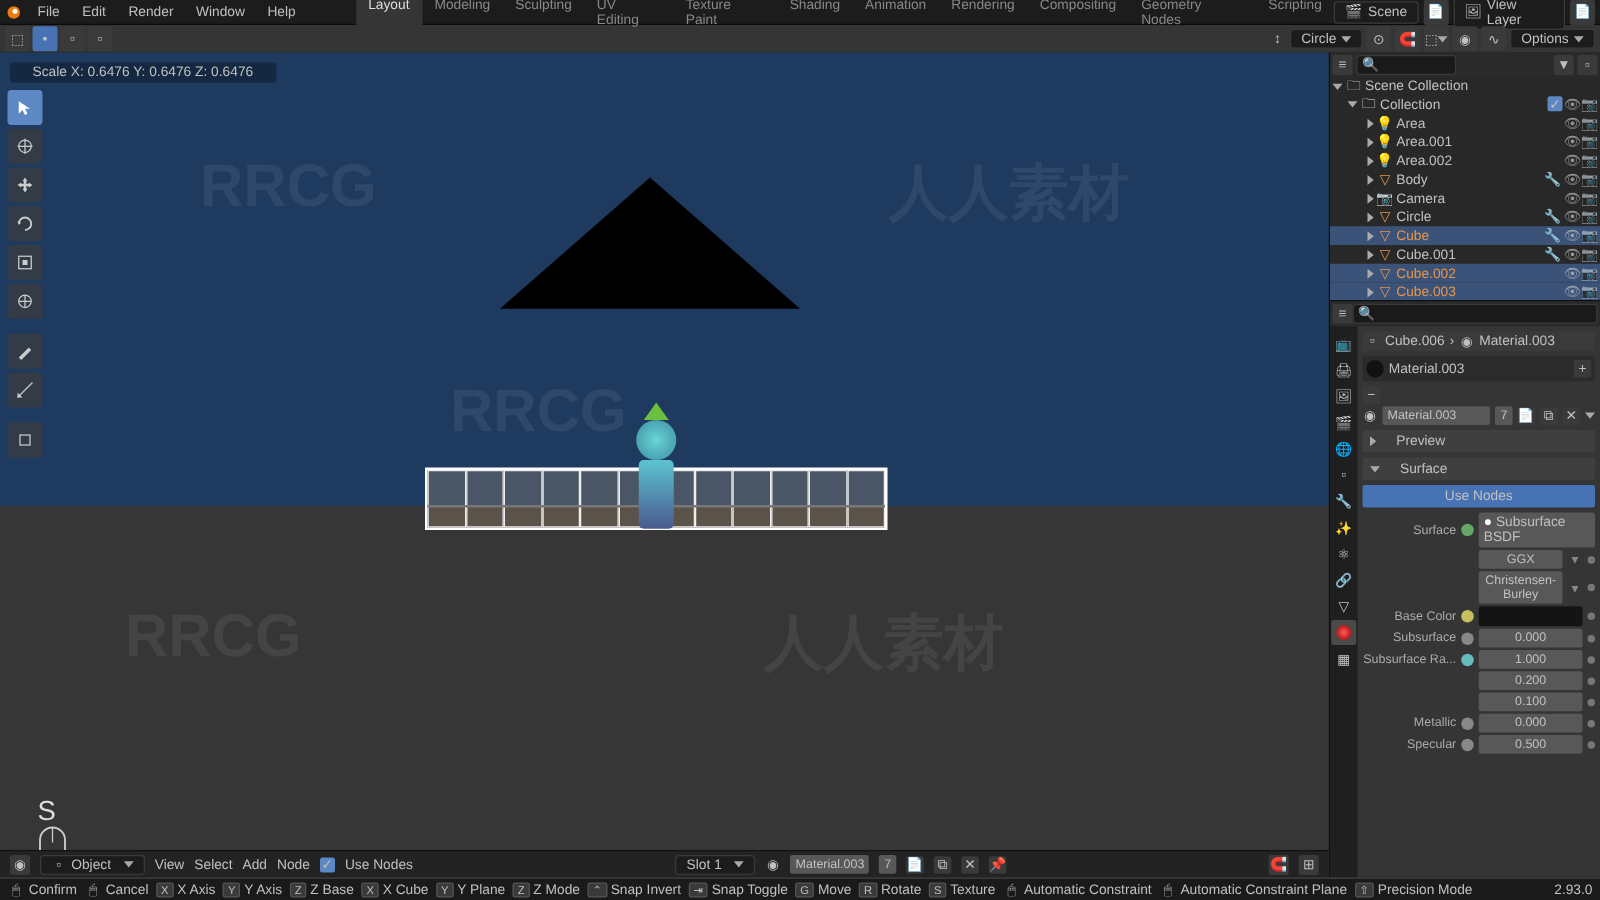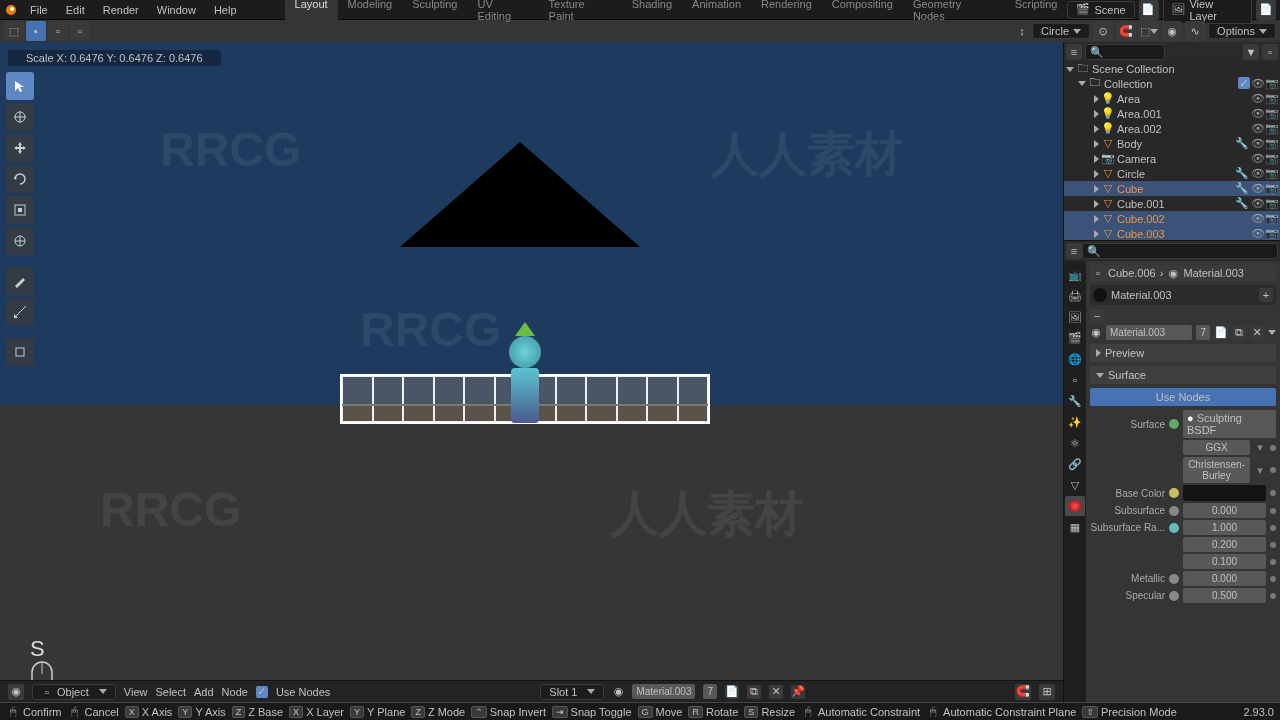--- a/index.html
+++ b/index.html
@@ -45,21 +45,21 @@
 .out-toggles{display:flex;gap:1px;margin-left:auto}
 .out-tgl{width:13px;height:13px;opacity:.7}
 .props{flex:1;display:flex;background:#353535}
 .props-tabs{width:22px;background:#1f1f1f;display:flex;flex-direction:column;gap:1px;padding-top:4px}
 .ptab{width:20px;height:20px;border-radius:2px;display:flex;align-items:center;justify-content:center;margin:0 auto}
 .ptab.active{background:#4a4a4a}
 .props-body{flex:1;padding:4px;overflow:hidden}
 .pheader{display:flex;align-items:center;gap:4px;padding:2px;background:#3a3a3a;border-radius:2px;margin-bottom:4px}
 .mat-slot{background:#2b2b2b;border-radius:2px;padding:3px;display:flex;align-items:center;gap:4px;margin-bottom:4px}
 .mat-field{display:flex;align-items:center;gap:4px;margin:2px 0}
-.panel-h{background:#3f3f3f;padding:3px 6px;border-radius:2px;margin:4px 0 2px;display:flex;align-items:center;gap:4px}
+.panel-h{background:#3f3f3f;padding:3px 6px;border-radius:2px;margin:4px 0 2px;display:flex;align-items:center;gap:16px}
 .use-nodes{background:#4772b3;text-align:center;padding:3px;border-radius:2px;margin:4px 0}
 .prop-row{display:flex;align-items:center;margin:2px 0;gap:4px}
 .prop-label{width:75px;text-align:right;font-size:10px;color:#aaa}
 .prop-val{flex:1;background:#585858;border-radius:2px;padding:2px 4px;text-align:center;font-size:10px}
 .prop-color{flex:1;height:16px;border-radius:2px}
 .prop-dot{width:10px;height:10px;background:#888;border-radius:50%}
 .small-dot{width:6px;height:6px;background:#777;border-radius:50%}
 .dd{width:12px;text-align:center;color:#888}
 .node-editor{height:22px;background:#232323;border-top:1px solid #111;display:flex;align-items:center;padding:0 8px;gap:8px}
 .footer{position:absolute;bottom:0;left:0;right:0;height:18px;background:#1a1a1a;border-top:1px solid #444;display:flex;align-items:center;padding:0 6px;gap:6px;font-size:10px}
@@ -416,21 +416,21 @@
             <span>Preview</span>
           </div>
         <div class="panel-h">
             <span class="tri"></span>
             <span>Surface</span>
           </div>
         <div class="use-nodes">Use Nodes</div>
         <div class="prop-row">
             <span class="prop-label">Surface</span>
             <span class="prop-dot" style="background:#65a765"></span>
-            <div class="prop-val" style="text-align:left"><span style="color:#fff">● </span><span>Sculpting BSDF</span></div>
+            <div class="prop-val" style="text-align:left"><span style="color:#fff">● </span><span>Subsurface BSDF</span></div>
           </div>
         <div class="prop-row">
             <span class="prop-label"></span>
             <span style="width:10px"></span>
             <div class="prop-val">GGX</div>
             <span class="dd">▾</span>
             <span class="small-dot"></span>
           </div>
         <div class="prop-row">
             <span class="prop-label"></span>
@@ -534,21 +534,21 @@
   <div class="item">
       <span class="key-box">Y</span>
       <span>Y Axis</span>
     </div>
   <div class="item">
       <span class="key-box">Z</span>
       <span>Z Base</span>
     </div>
   <div class="item">
       <span class="key-box">X</span>
-      <span>X Layer</span>
+      <span>X Cube</span>
     </div>
   <div class="item">
       <span class="key-box">Y</span>
       <span>Y Plane</span>
     </div>
   <div class="item">
       <span class="key-box">Z</span>
       <span>Z Mode</span>
     </div>
   <div class="item">
@@ -562,21 +562,21 @@
   <div class="item">
       <span class="key-box">G</span>
       <span>Move</span>
     </div>
   <div class="item">
       <span class="key-box">R</span>
       <span>Rotate</span>
     </div>
   <div class="item">
       <span class="key-box">S</span>
-      <span>Resize</span>
+      <span>Texture</span>
     </div>
   <div class="item">
       <span class="ico">🖱</span>
       <span>Automatic Constraint</span>
     </div>
   <div class="item">
       <span class="ico">🖱</span>
       <span>Automatic Constraint Plane</span>
     </div>
   <div class="item">

